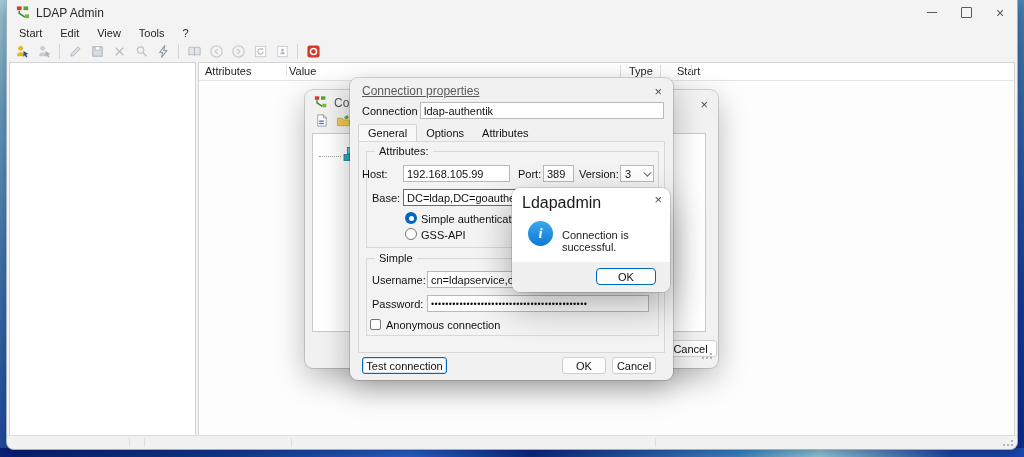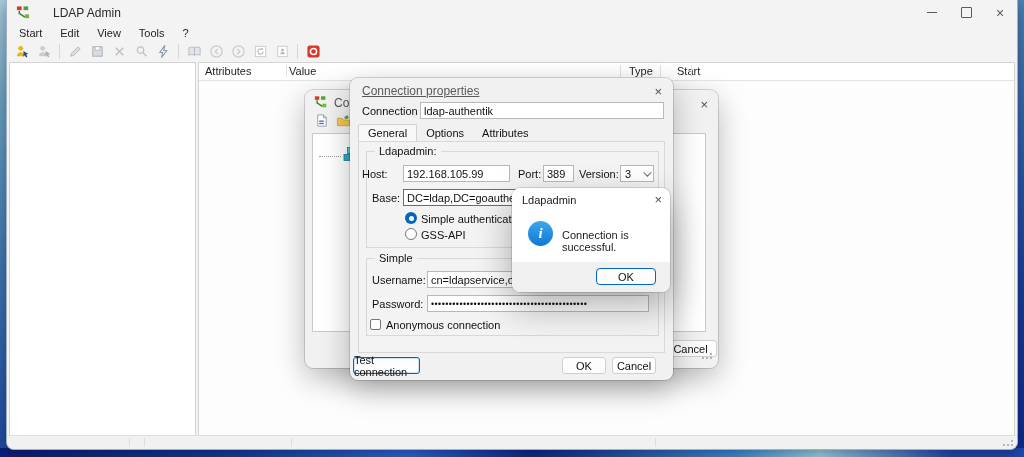--- a/index.html
+++ b/index.html
@@ -4,21 +4,21 @@
 <style>
   html,body{margin:0;padding:0;}
   .stage{position:relative;width:1024px;height:457px;overflow:hidden;
     font-family:"Liberation Sans",sans-serif;
     background:linear-gradient(168deg,#a6cddc 0%,#6aa0c2 16%,#4279b2 38%,#2a58a8 58%,#1a3c9c 76%,#0e2a8f 100%);}
   .stage::after{content:"";position:absolute;left:0;right:0;bottom:0;height:9px;
     background:linear-gradient(95deg,#0b1f7a 0%,#123c9e 22%,#2a68d8 40%,#0e2a8f 52%,#3e8fd8 72%,#9ad4e8 80%,#1c49b4 93%);}
   
   .win{position:absolute;left:6px;top:0;width:1012px;height:450px;background:#f3f3f3;
     border:1px solid #9fb0c0;border-top:none;border-radius:0 0 8px 8px;box-shadow:0 4px 16px rgba(0,0,0,.35);z-index:1;box-sizing:border-box;}
-  .titlebar{height:25px;display:flex;align-items:center;padding-left:9px;gap:22px;font-size:12px;color:#2a2a2a;}
+  .titlebar{height:25px;display:flex;align-items:center;padding-left:9px;gap:5px;font-size:12px;color:#2a2a2a;}
   .wincontrols{margin-left:auto;display:flex;height:100%;}
   .wc{width:34px;height:100%;display:flex;align-items:center;justify-content:center;color:#5a5a5a;}
   .wc .min-glyph{width:10px;border-top:1px solid #5a5a5a;display:inline-block;}
   .wc .max-glyph{width:9px;height:9px;border:1px solid #5a5a5a;border-radius:1px;display:inline-block;}
   .wc.close{font-size:14px;}
   .menubar{height:16px;display:flex;align-items:center;padding-left:10px;gap:14px;font-size:11px;color:#1f1f1f;}
   .menuitem{padding:0 2px;}
   .toolbar{height:21px;display:flex;align-items:center;padding-left:5px;gap:2px;}
   .tbtn{width:20px;height:18px;display:flex;align-items:center;justify-content:center;}
   .tbtn svg{width:15px;height:15px;}
@@ -67,21 +67,21 @@
   .radio.sel::after{content:"";position:absolute;left:3.5px;top:3.5px;right:3.5px;bottom:3.5px;background:#fff;border-radius:50%;}
   .radio.unsel{background:#fff;border:1px solid #767676;}
   .cbox{position:absolute;width:11px;height:11px;background:#fff;border:1px solid #767676;border-radius:2px;box-sizing:border-box;}
   .combo{position:absolute;box-sizing:border-box;height:17px;background:#fff;border:1px solid #b9b9b9;font-size:11px;color:#111;
     display:flex;align-items:center;padding:0 4px;}
   .chev{margin-left:auto;width:5px;height:5px;border-right:1px solid #666;border-bottom:1px solid #666;transform:rotate(45deg) translateY(-2px);}
   .btn.focusblue{border:1px solid #0067c0;box-shadow:0 0 0 1px #cfe3f5 inset;}
   
   .msg{position:absolute;left:512px;top:188px;width:158px;height:104px;background:#fff;border-radius:8px;z-index:4;
     box-shadow:0 14px 36px rgba(0,0,0,.32),0 0 0 1px rgba(0,0,0,.12);box-sizing:border-box;}
-  .msg-title{position:absolute;left:10px;top:6px;font-size:11px;color:#1a1a1a;}
+  .msg-title{position:absolute;left:10px;top:6px;font-size:16px;color:#1a1a1a;}
   .info-icon{position:absolute;left:16px;top:33px;width:25px;height:25px;border-radius:50%;
     background:linear-gradient(180deg,#3aa8ec,#1079d4);color:#fff;display:flex;align-items:center;justify-content:center;
     font-family:"Liberation Serif",serif;font-style:italic;font-weight:bold;font-size:15px;}
   .msg-text{position:absolute;left:50px;top:41px;font-size:11px;color:#1a1a1a;}
   .msg-footer{position:absolute;left:0;right:0;bottom:0;height:30px;background:#f0f0f0;border-radius:0 0 8px 8px;}
   .msg-ok{left:84px;top:6px;width:60px;height:17px;border:1px solid #0067c0;border-radius:4px;}
 </style>
 </head>
 <body>
 
@@ -290,21 +290,21 @@
     <input class="tin" style="left: 70px; top: 24px; width: 244px;" value="ldap-authentik">
 
     <div class="tabs">
       <span class="tab active">General</span>
       <span class="tab">Options</span>
       <span class="tab">Attributes</span>
     </div>
     <div class="tabpanel"></div>
 
     <div class="gbox" style="left:16px;top:73px;width:291px;height:95px">
-      <span class="legend">Ldapadmin:</span>
+      <span class="legend">Attributes:</span>
     </div>
     <span class="lbl" style="position:absolute;left:12px;top:90px">Host:</span>
     <input class="tin" style="left: 53px; top: 87px; width: 107px;" value="192.168.105.99">
     <span class="lbl" style="position:absolute;left:168px;top:90px">Port:</span>
     <input class="tin" style="left: 193px; top: 87px; width: 31px;" value="389">
     <span class="lbl" style="position:absolute;left:229px;top:90px">Version:</span>
     <div class="combo" style="left:270px;top:87px;width:34px">
       <span>3</span>
       <span class="chev"></span>
     </div>
@@ -321,21 +321,21 @@
       <span class="legend">Simple</span>
     </div>
     <span class="lbl" style="position:absolute;left:22px;top:196px">Username:</span>
     <input class="tin" style="left: 77px; top: 193px; width: 222px;" value="cn=ldapservice,ou=use">
     <span class="lbl" style="position:absolute;left:22px;top:220px">Password:</span>
     <input class="tin" style="left: 77px; top: 217px; width: 222px; font-size: 9px; letter-spacing: 0.4px;" value="••••••••••••••••••••••••••••••••••••••••••••">
 
     <span class="cbox" style="left:20px;top:241px"></span>
     <span class="lbl" style="position:absolute;left:36px;top:241px">Anonymous connection</span>
 
-    <div class="btn focusblue" style="left:3px;top:279px;width:67px;height:17px">Test connection</div>
+    <div class="btn focusblue" style="left:12px;top:279px;width:85px;height:17px">Test connection</div>
     <div class="btn" style="left:212px;top:279px;width:44px;height:17px">OK</div>
     <div class="btn" style="left:262px;top:279px;width:44px;height:17px">Cancel</div>
   </div>
 
   <div class="msg">
     <span class="msg-title">Ldapadmin</span>
     <span class="dlg-x" style="right:8px;top:5px">×</span>
     <span class="info-icon">i</span>
     <span class="msg-text">Connection is successful.</span>
     <div class="msg-footer">

